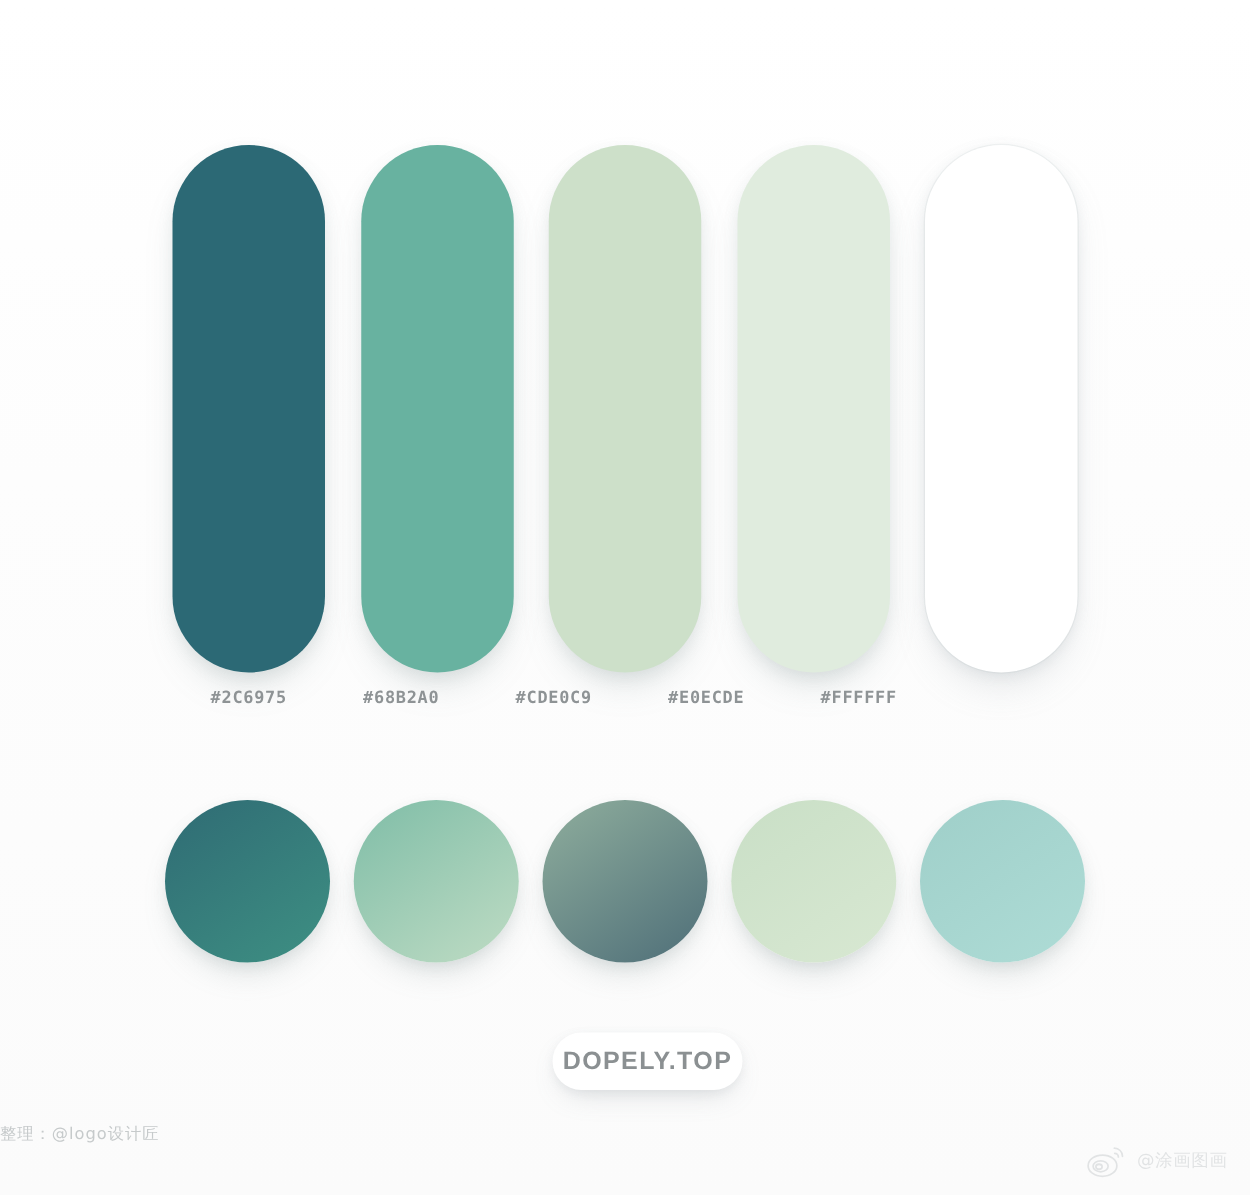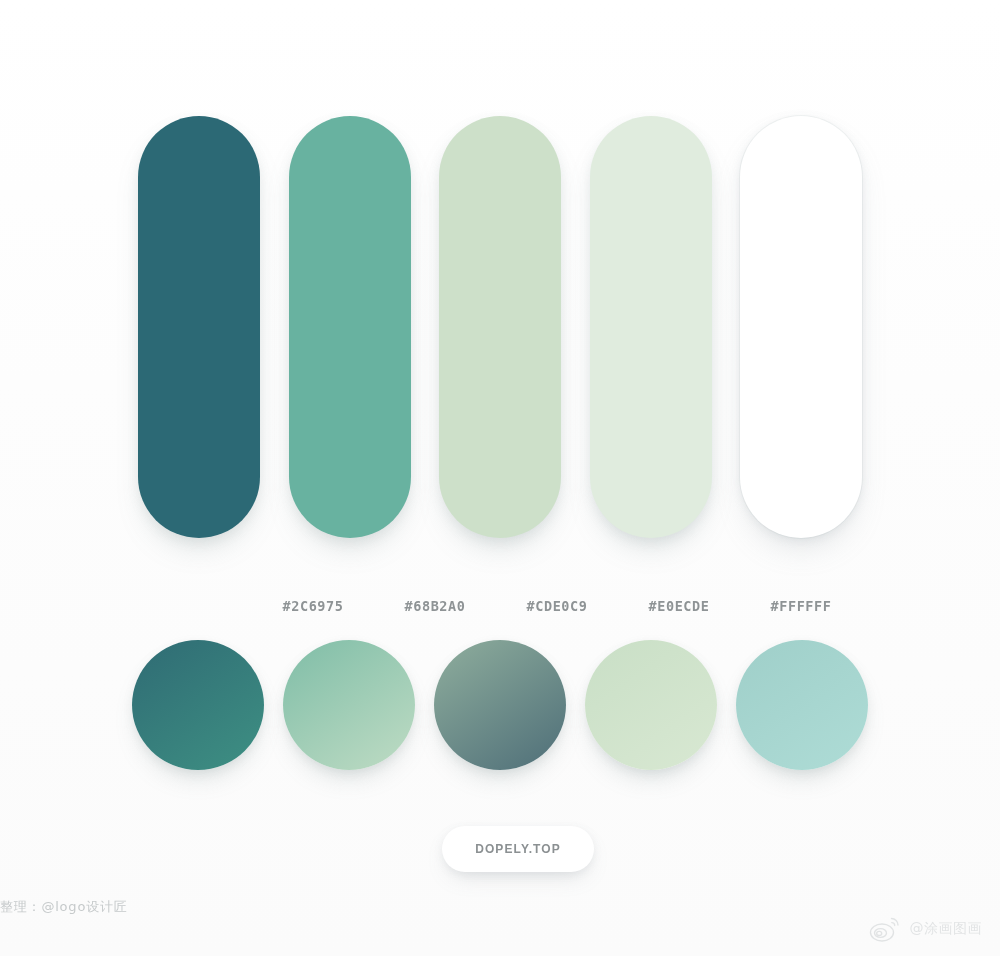--- a/index.html
+++ b/index.html
@@ -52,24 +52,24 @@
   .pill.is-white {
     box-shadow: 0 16px 32px -10px rgba(150,160,165,0.30),
                 0 2px 10px rgba(150,160,165,0.16),
                 0 0 0 1px rgba(205,212,215,0.22);
   }
 
   
   .hex-row {
     position: absolute;
     left: 138px;
-    top: 598px;
+    top: 550px;
     width: 724px;
     display: flex;
-    justify-content: flex-end;
+    justify-content: flex-start;
   }
 
   .hex-label {
     width: 122px;
     text-align: center;
     font-size: 13.5px;
     letter-spacing: 0.6px;
     color: #8e9395;
     font-family: "DejaVu Sans Mono", "Liberation Mono", monospace;
     font-weight: 600;
@@ -106,21 +106,21 @@
     background: #ffffff;
     border-radius: 23px;
     display: flex;
     align-items: center;
     justify-content: center;
     box-shadow: 0 10px 22px -8px rgba(140,150,155,0.30),
                 0 2px 8px rgba(140,150,155,0.12);
   }
 
   .badge-text {
-    font-size: 12px;
+    font-size: 20px;
     font-weight: 700;
     letter-spacing: 1.1px;
     color: #8b9092;
   }
 
   
   .caption {
     position: absolute;
     left: 0;
     top: 898px;

